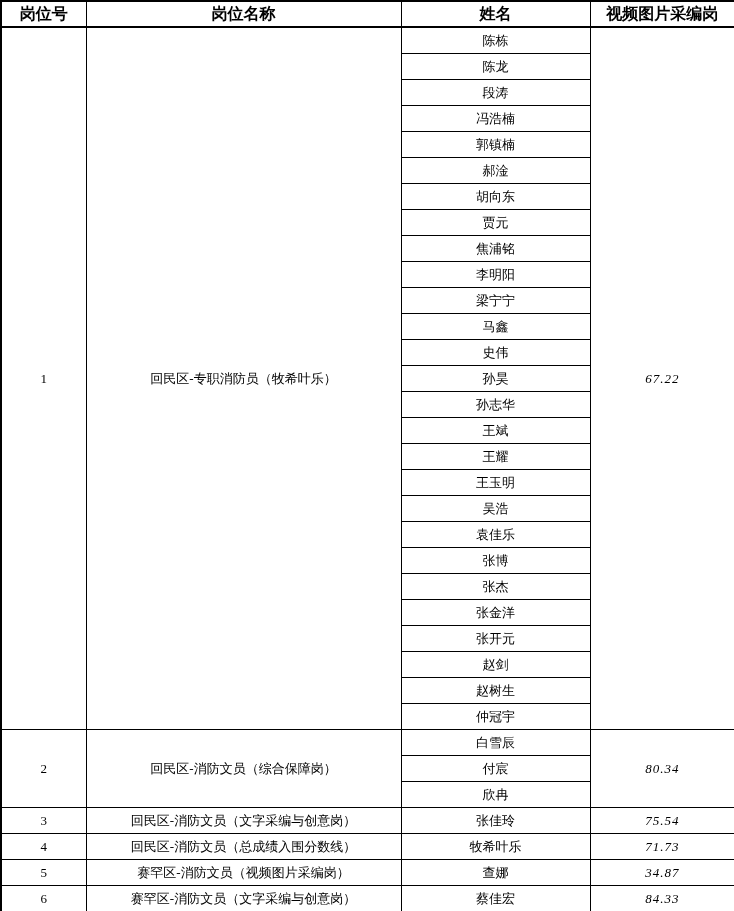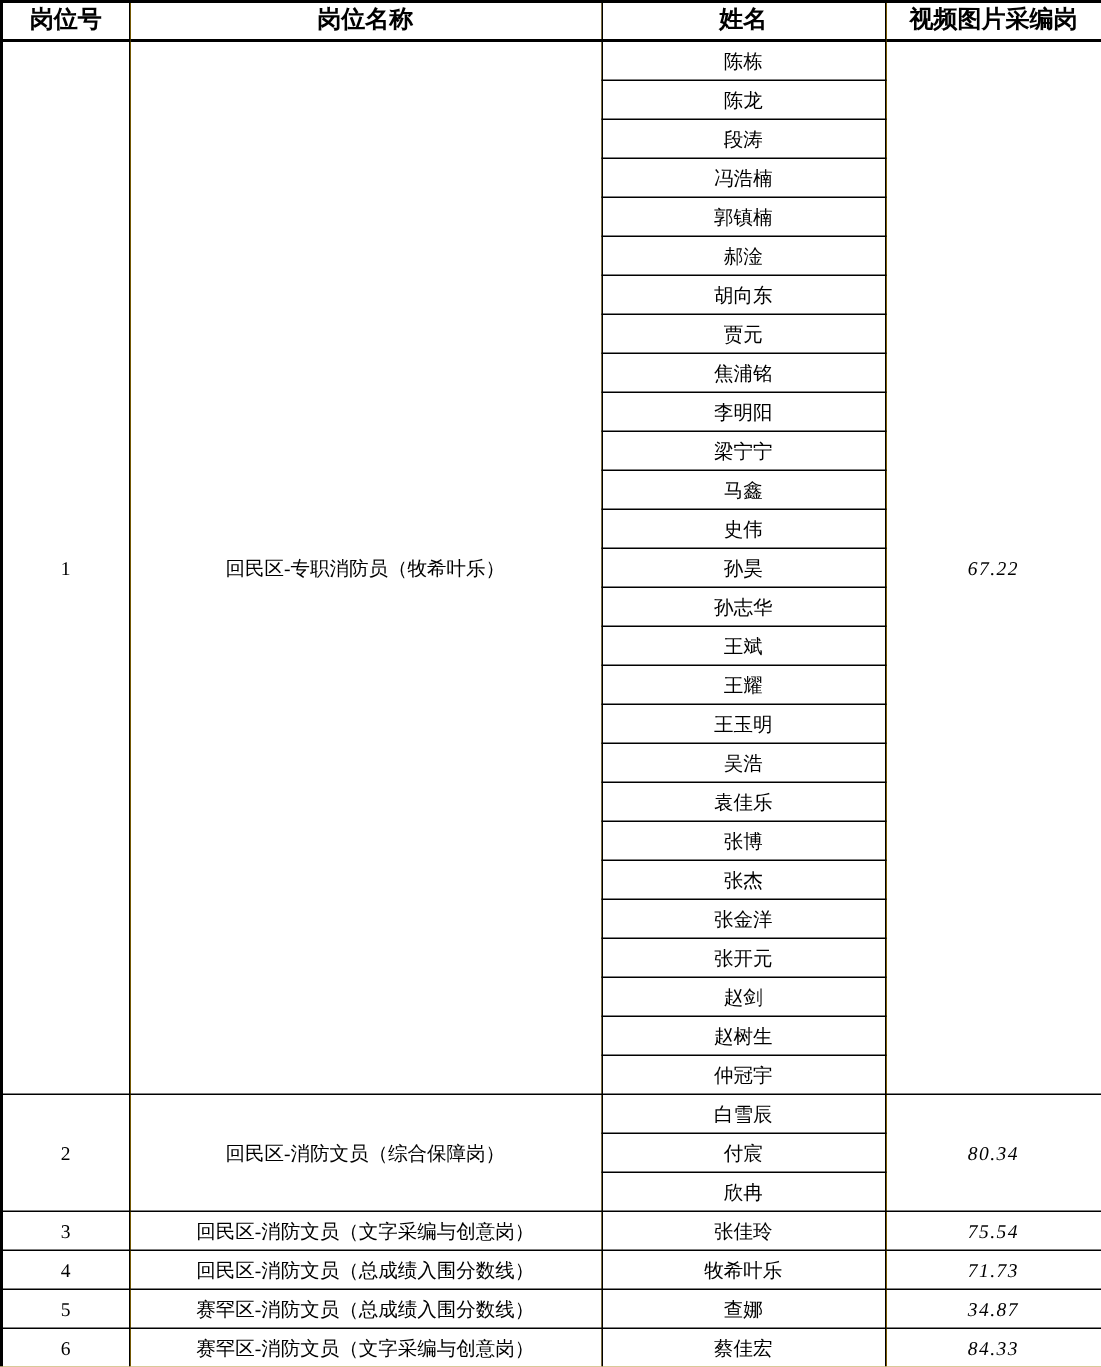--- a/index.html
+++ b/index.html
@@ -176,21 +176,21 @@
           <td rowspan="1" class="score-cell">75.54</td>
         </tr>
         <tr>
           <td rowspan="1">4</td>
           <td rowspan="1">回民区-消防文员（总成绩入围分数线）</td>
           <td>牧希叶乐</td>
           <td rowspan="1" class="score-cell">71.73</td>
         </tr>
         <tr>
           <td rowspan="1">5</td>
-          <td rowspan="1">赛罕区-消防文员（总成绩入围分数线）</td>
+          <td rowspan="1">赛罕区-消防文员（视频图片采编岗）</td>
           <td>查娜</td>
           <td rowspan="1" class="score-cell">34.87</td>
         </tr>
         <tr>
           <td rowspan="1">6</td>
           <td rowspan="1">赛罕区-消防文员（文字采编与创意岗）</td>
           <td>蔡佳宏</td>
           <td rowspan="1" class="score-cell">84.33</td>
         </tr>
       </tbody>

